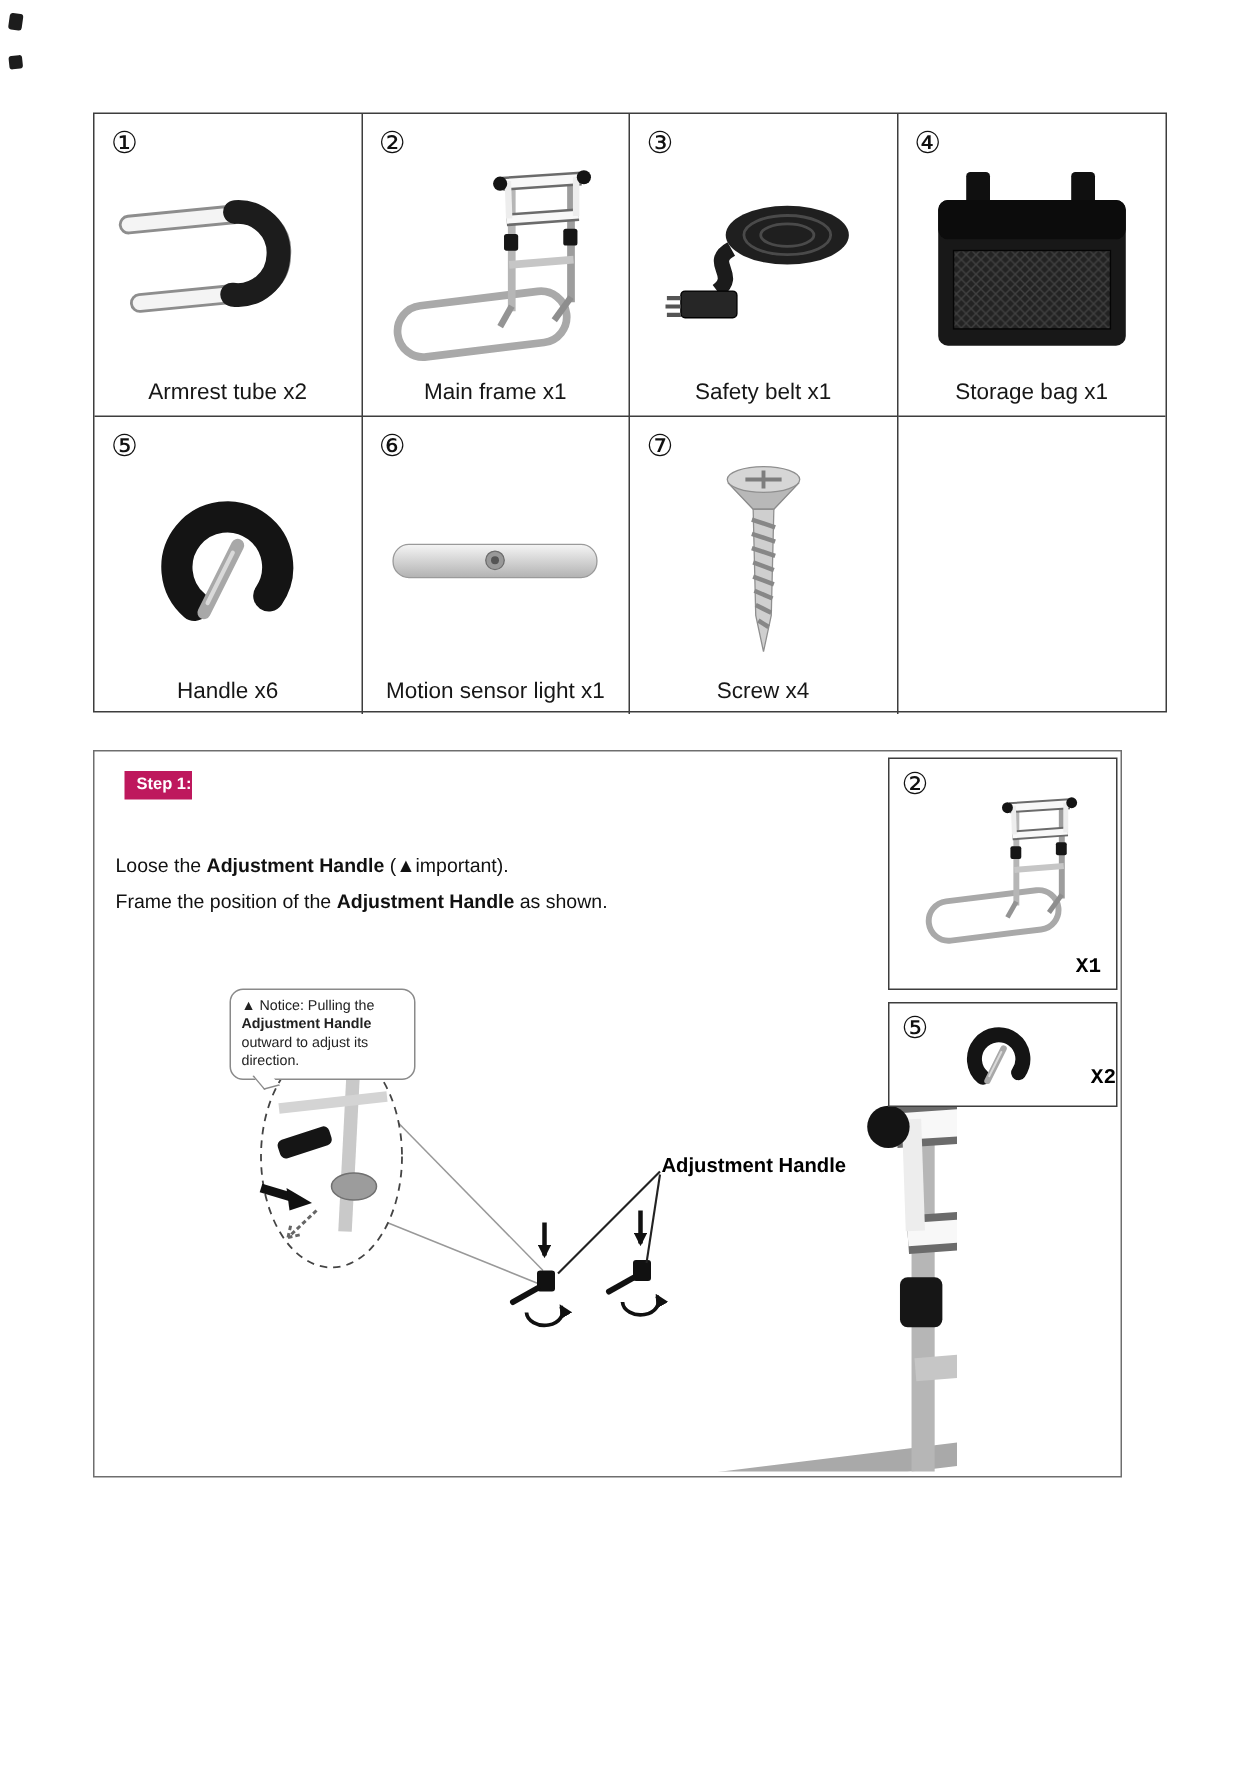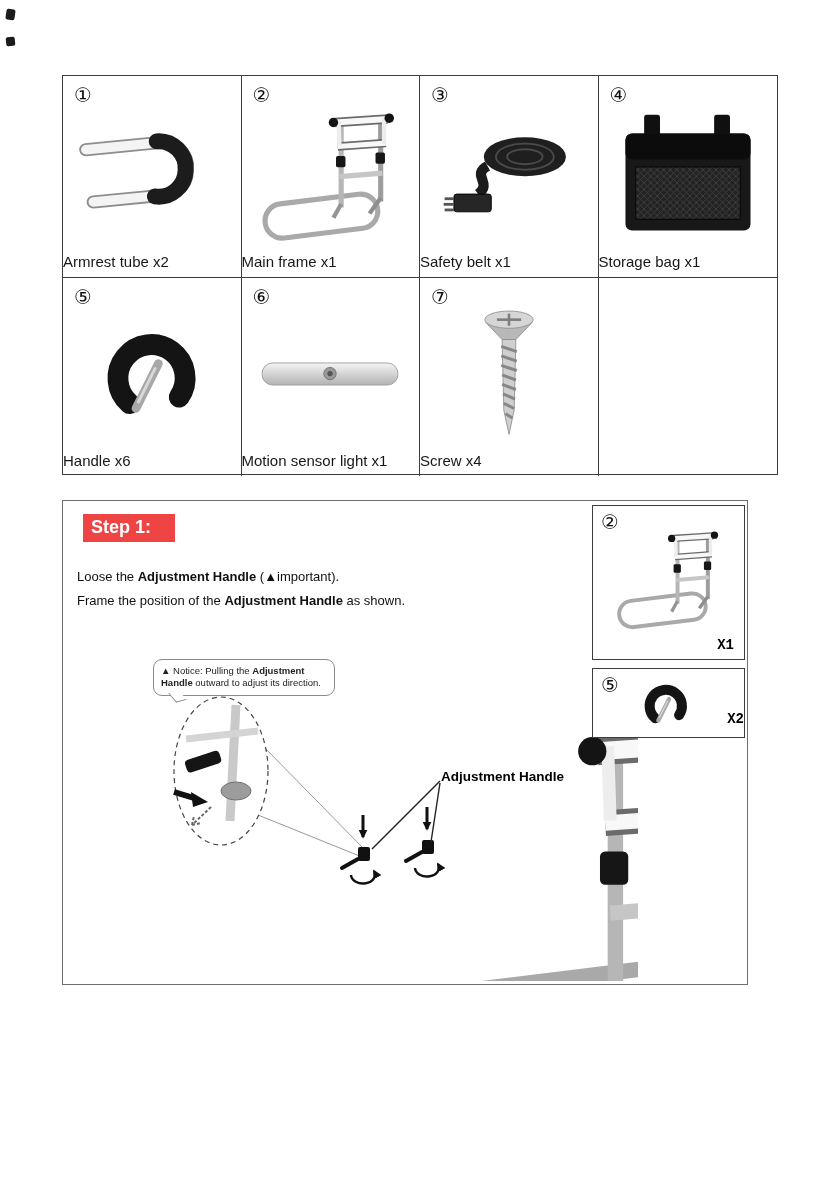--- a/index.html
+++ b/index.html
@@ -15,33 +15,33 @@
   .parts-table {
     position:absolute; left:62px; top:75px; width:716px; height:400px;
     display:grid; grid-template-columns:repeat(4,1fr); grid-template-rows:202px 198px;
     border:1px solid #3d3d3d; box-sizing:border-box; background:#fff;
   }
   .cell { position:relative; border-right:1px solid #3d3d3d; border-bottom:1px solid #3d3d3d; box-sizing:border-box; }
   .cell:nth-child(4n) { border-right:none; }
   .cell:nth-child(n+5) { border-bottom:none; }
   .pnum { position:absolute; top:7px; left:11px; font-size:20px; color:#111; }
   .pimg { position:absolute; left:0; right:0; top:24px; bottom:30px; display:flex; align-items:center; justify-content:center; }
-  .plabel { position:absolute; left:0; right:0; bottom:7px; font-size:15px; color:#171717; }
+  .plabel { position:absolute; left:0; right:0; bottom:7px; text-align:center; font-size:15px; color:#171717; }
 
   
   .step-box { position:absolute; left:62px; top:500px; width:686px; height:485px; border:1px solid #6e6e6e; box-sizing:border-box; background:#fff; }
-  .step-label { position:absolute; left:20px; top:13px; background:#ef4444; color:#fff; font-weight:bold; font-size:18px; padding:3px 24px 4px 8px; }
+  .step-label { position:absolute; left:20px; top:13px; background:#be185d; color:#fff; font-weight:bold; font-size:11px; padding:3px 0 4px 8px; }
   .instructions { position:absolute; left:14px; top:44px; width:560px;margin-top:24px; }
   .iline { font-size:13px; line-height:16px; margin-bottom:8px; color:#111; }
   .iline b { font-weight:bold; }
 
   .diagram { position:absolute; left:55px; top:168px; }
 
   .notice {
-    position:absolute; left:90px; top:158px; width:182px; box-sizing:border-box;
+    position:absolute; left:90px; top:158px; width:124px; box-sizing:border-box;
     background:#fff; border:1px solid #8a8a8a; border-radius:9px; padding:5px 7px;
     font-size:9.5px; line-height:1.3; color:#222;
   }
   .notice::after {
     content:""; position:absolute; left:18px; bottom:-7px; width:10px; height:10px; background:#fff;
     border-left:1px solid #8a8a8a; border-bottom:1px solid #8a8a8a; transform:rotate(-15deg) skewX(25deg);
   }
   .adj-label { position:absolute; left:378px; top:268px; font-size:13.5px; font-weight:bold; color:#000; }
 
   

